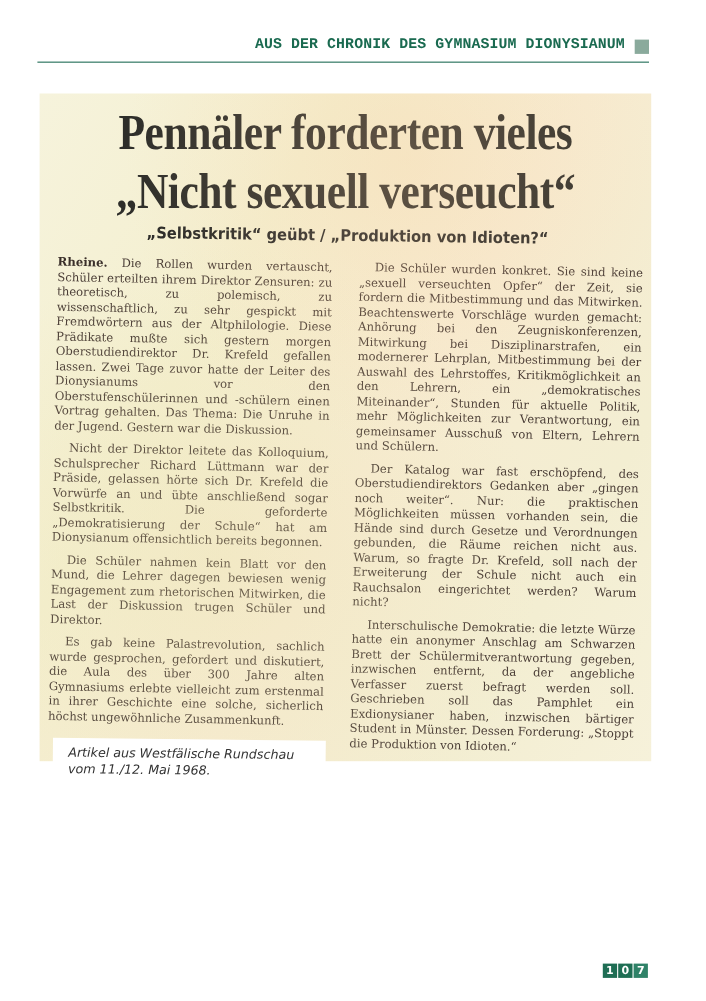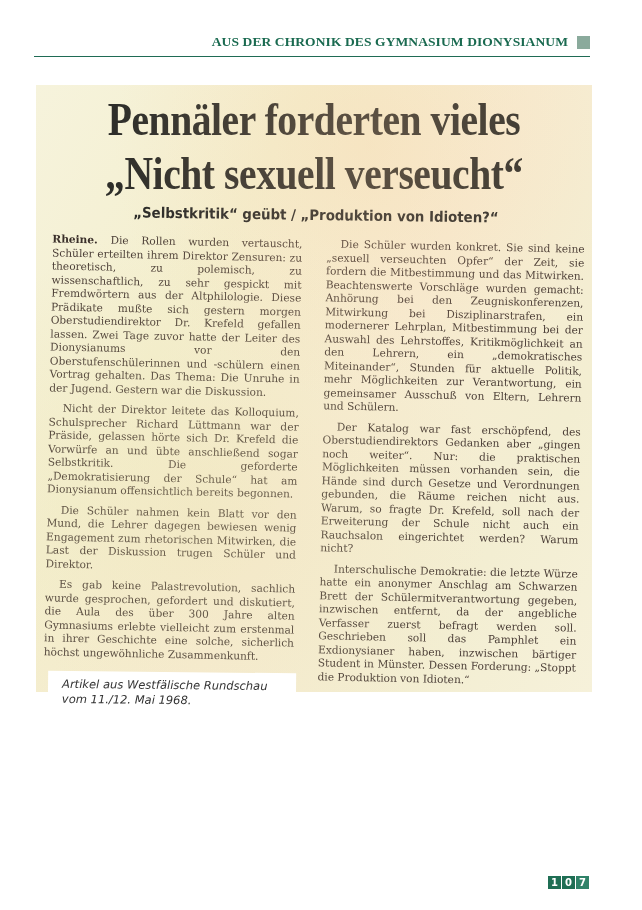--- a/index.html
+++ b/index.html
@@ -6,21 +6,21 @@
   body {
     width: 642px; height: 910px; background: #ffffff; position: relative; overflow: hidden;
     font-family: "Liberation Sans", sans-serif;
   }
   .header {
     position: absolute; left: 34px; right: 52px; top: 30px; height: 26px;
     border-bottom: 1.5px solid #1f6b55;
   }
   .header-title {
     position: absolute; right: 22px; top: 4px;
-    font-family: Liberation Serif, serif; font-weight: bold; font-size: 13.5px;
+    font-family: Liberation Mono, monospace; font-weight: bold; font-size: 13.5px;
     color: #1a6a50; letter-spacing: 0.1px; white-space: nowrap;
   }
   .header-square {
     position: absolute; right: 0; top: 6px; width: 13px; height: 13px; background: #8aaa9c;
   }
   .clipping {
     position: absolute; left: 36px; top: 85px; width: 556px; height: 607px;
     background: linear-gradient(120deg, #f6f3dc 0%, #f4efcf 30%, #f7ecd2 55%, #f3eed2 80%, #f6f1da 100%);
   }
   .clipping::after {

